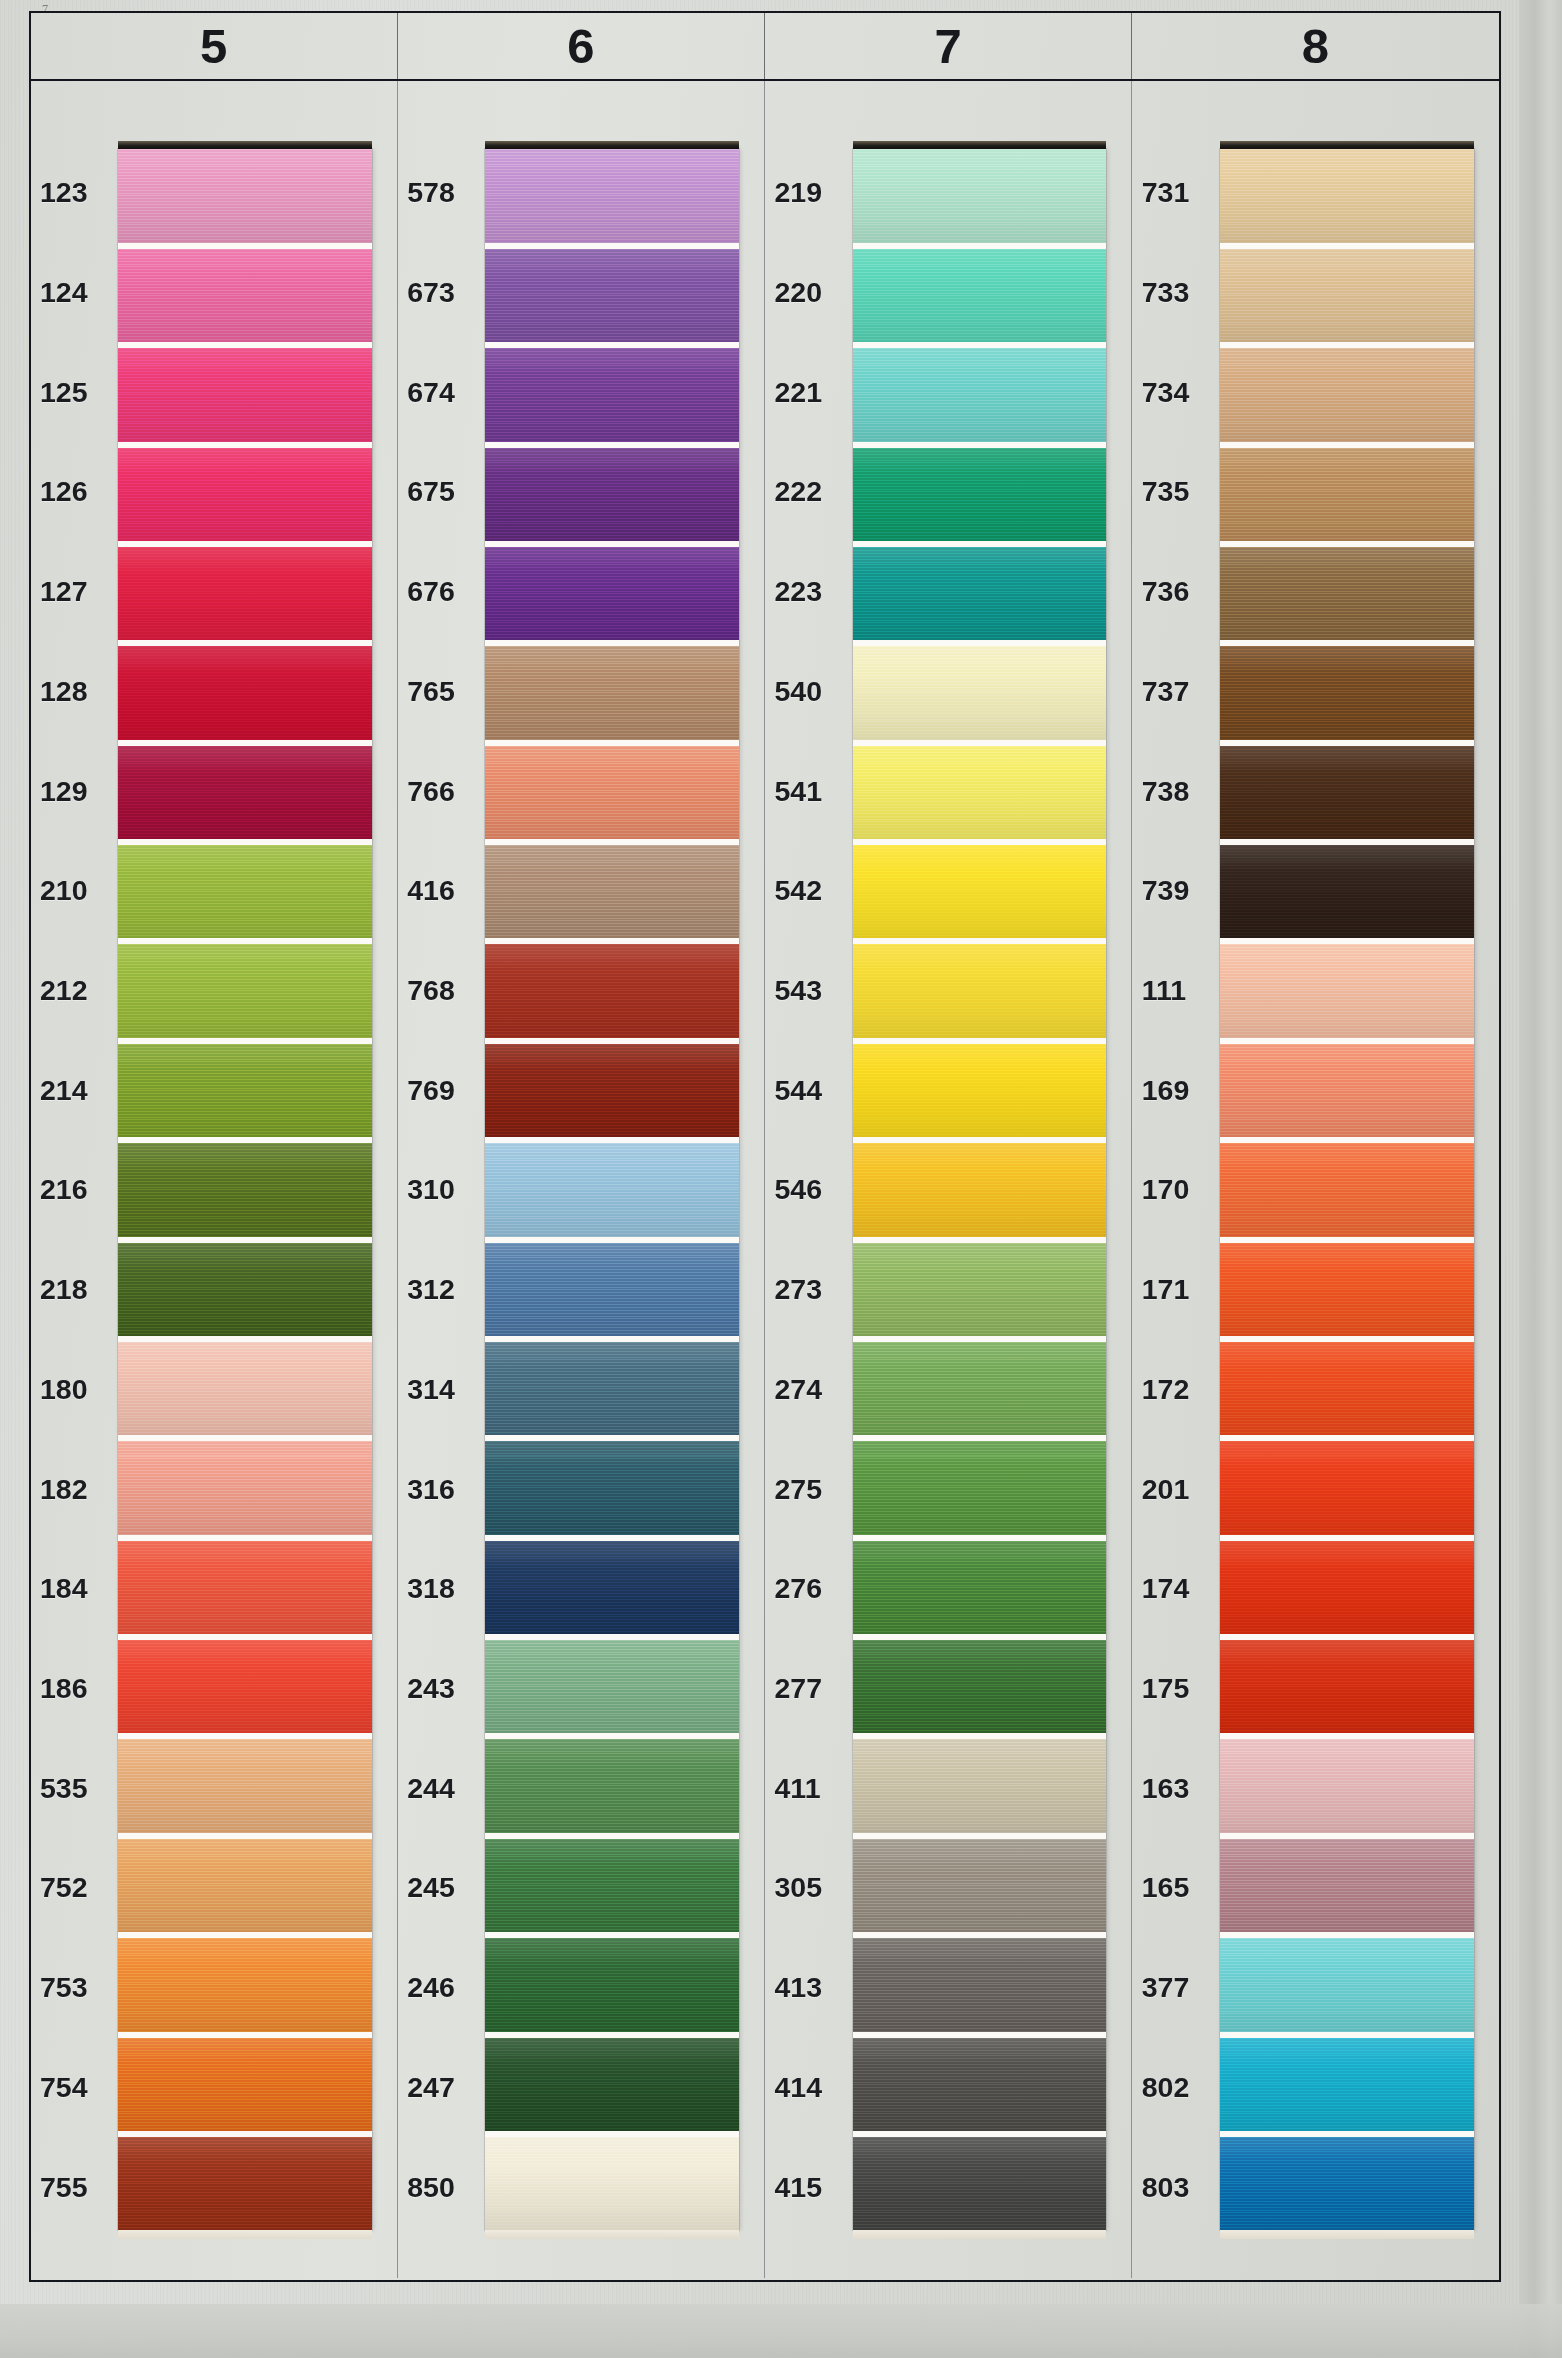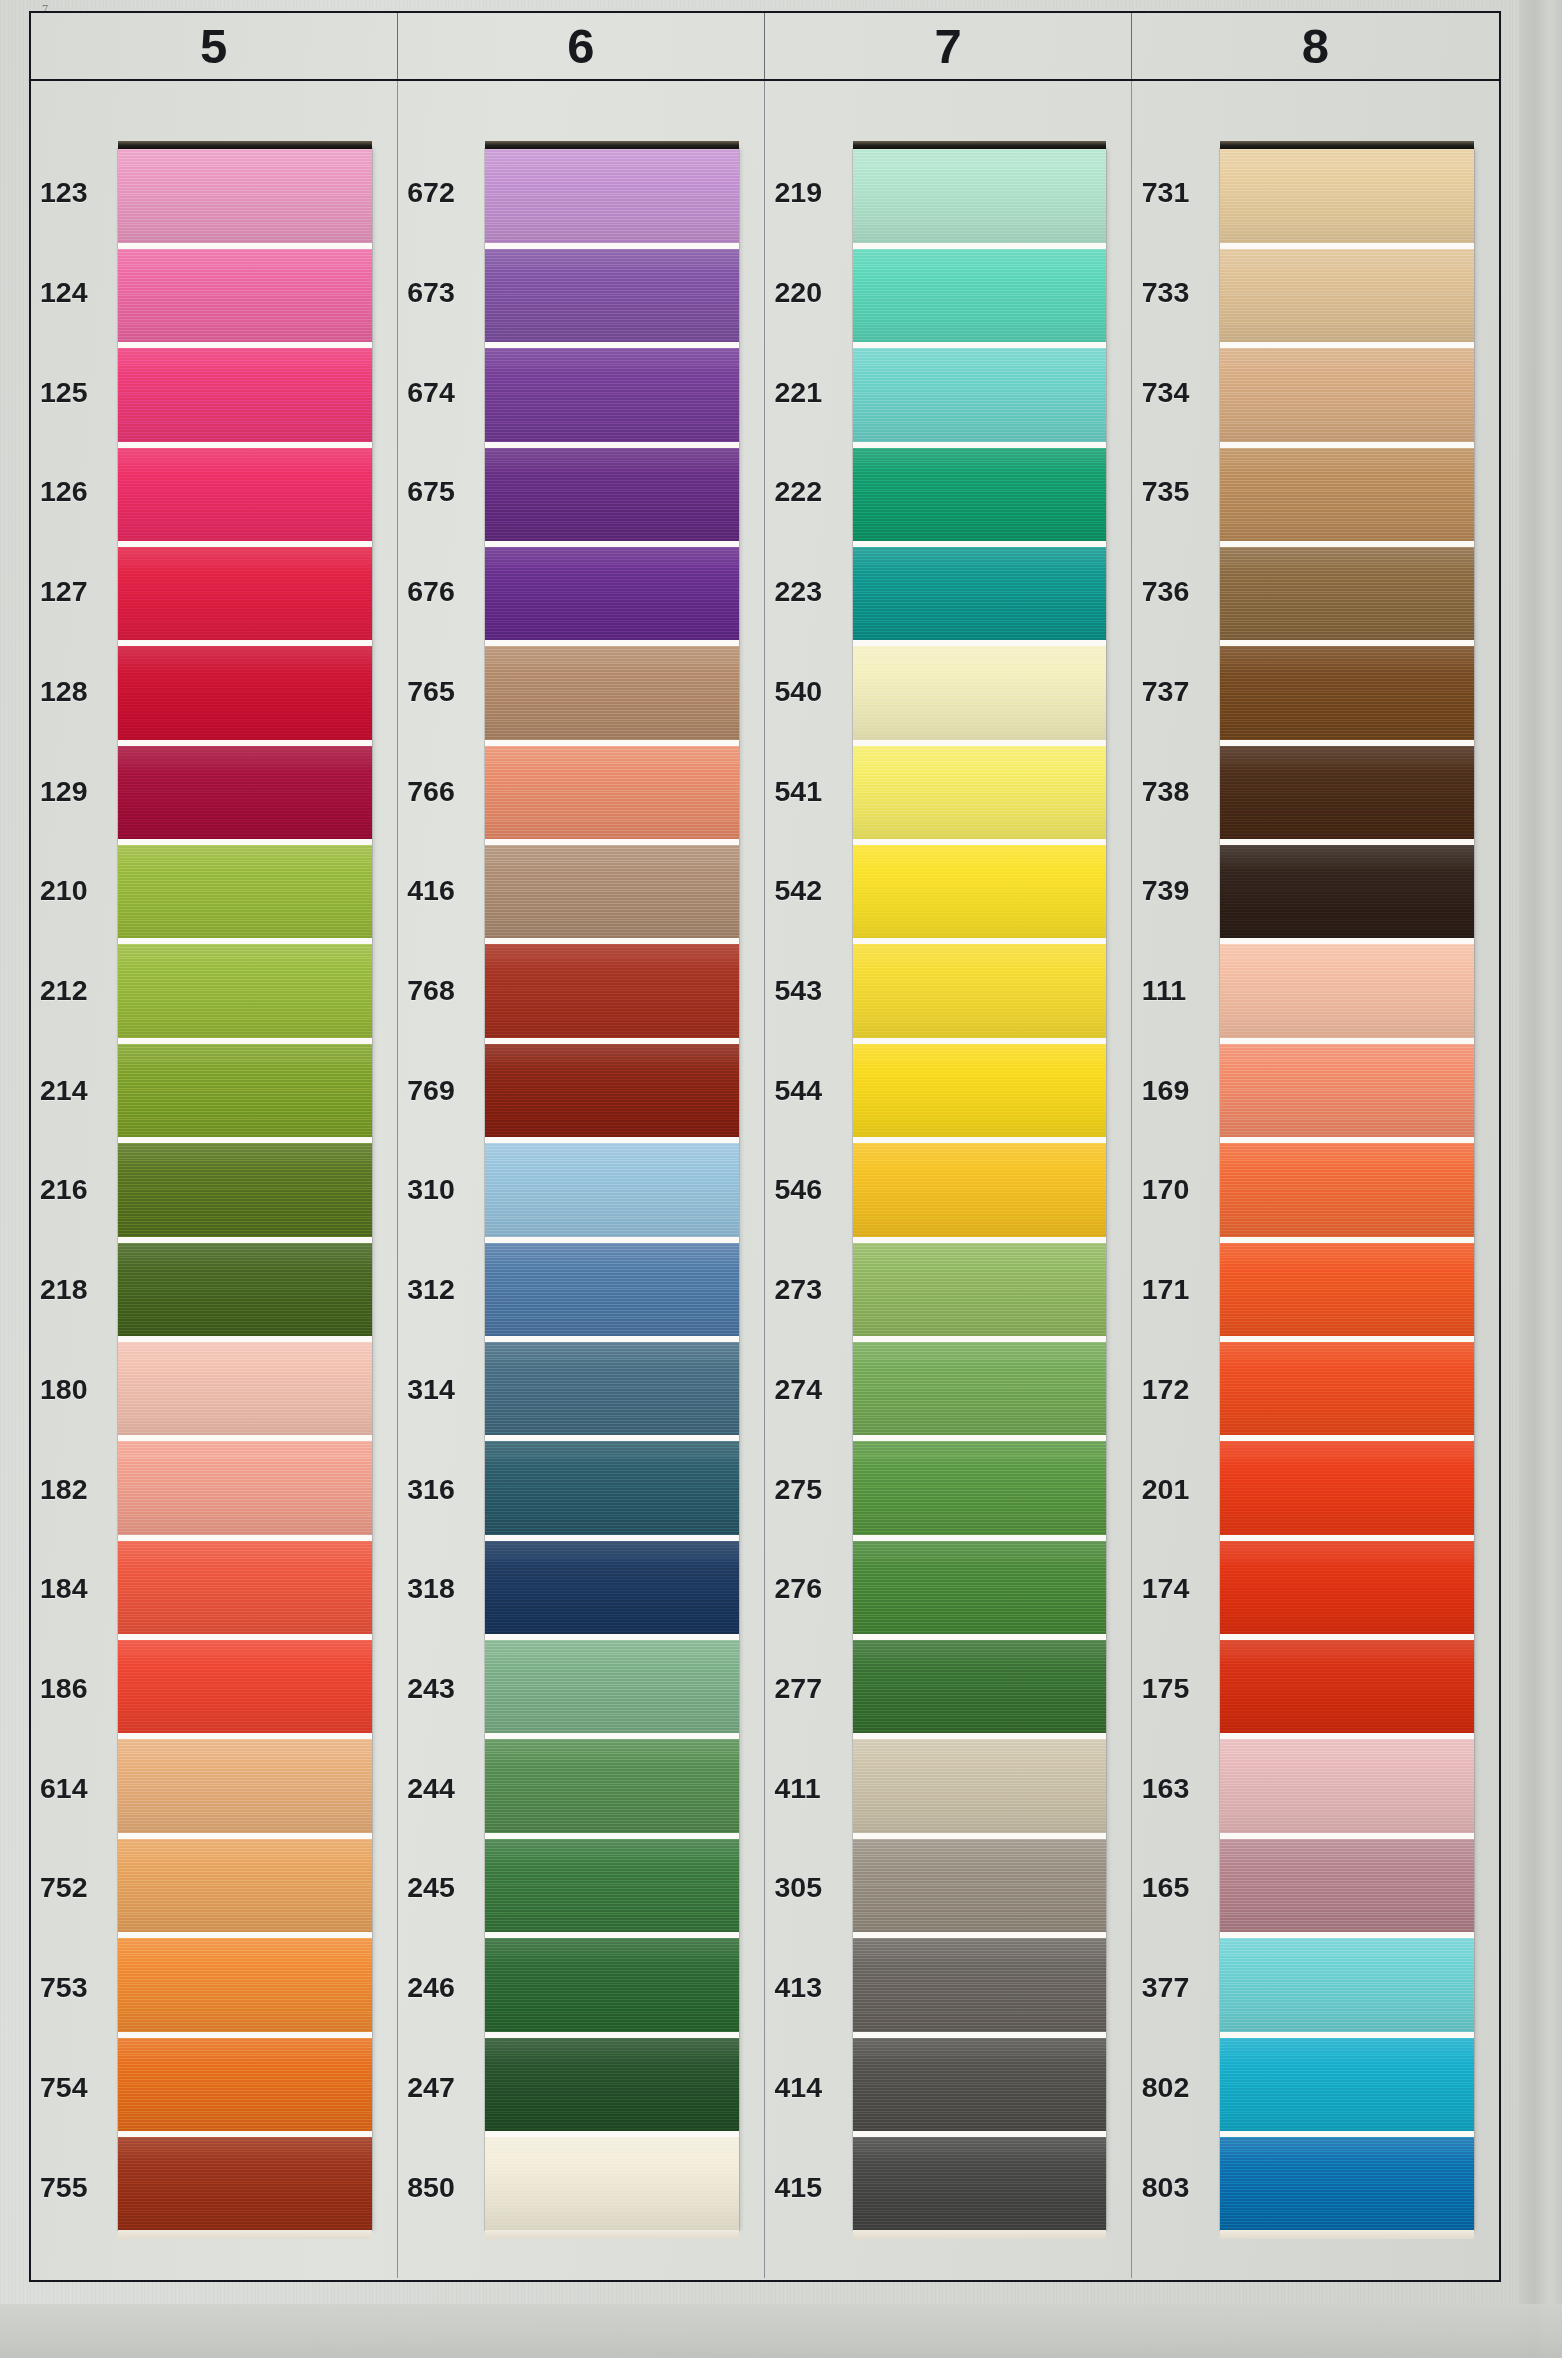--- a/index.html
+++ b/index.html
@@ -221,21 +221,21 @@
             <div class="label">129</div>
             <div class="label">210</div>
             <div class="label">212</div>
             <div class="label">214</div>
             <div class="label">216</div>
             <div class="label">218</div>
             <div class="label">180</div>
             <div class="label">182</div>
             <div class="label">184</div>
             <div class="label">186</div>
-            <div class="label">614</div>
+            <div class="label">535</div>
             <div class="label">752</div>
             <div class="label">753</div>
             <div class="label">754</div>
             <div class="label">755</div>
           </div>
           <div class="swatches">
             <div class="sw">
               <div class="fill" style="background-color: rgb(235, 158, 196);"></div>
               <div class="sheen"></div>
             </div>
@@ -318,21 +318,21 @@
             <div class="sw">
               <div class="fill" style="background-color: rgb(158, 51, 25);"></div>
               <div class="sheen"></div>
             </div>
           </div>
         </div>
       </div>
       <div class="col">
         <div class="col-inner">
           <div class="labels">
-            <div class="label">672</div>
+            <div class="label">578</div>
             <div class="label">673</div>
             <div class="label">674</div>
             <div class="label">675</div>
             <div class="label">676</div>
             <div class="label">765</div>
             <div class="label">766</div>
             <div class="label">416</div>
             <div class="label">768</div>
             <div class="label">769</div>
             <div class="label">310</div>

